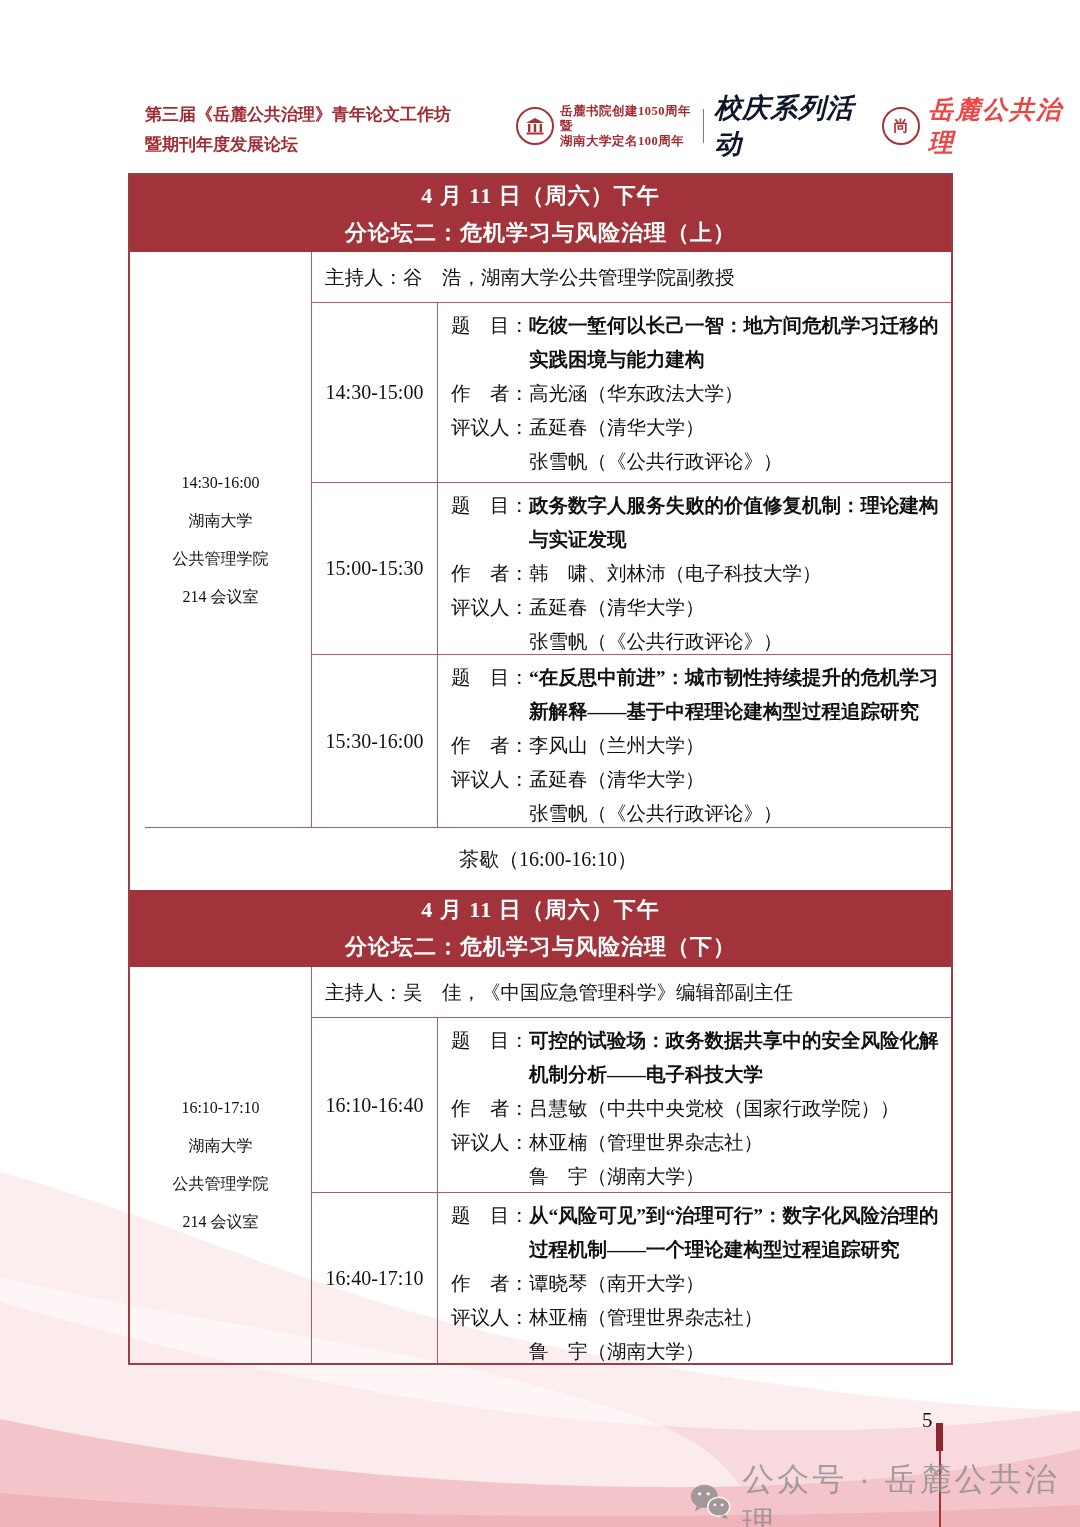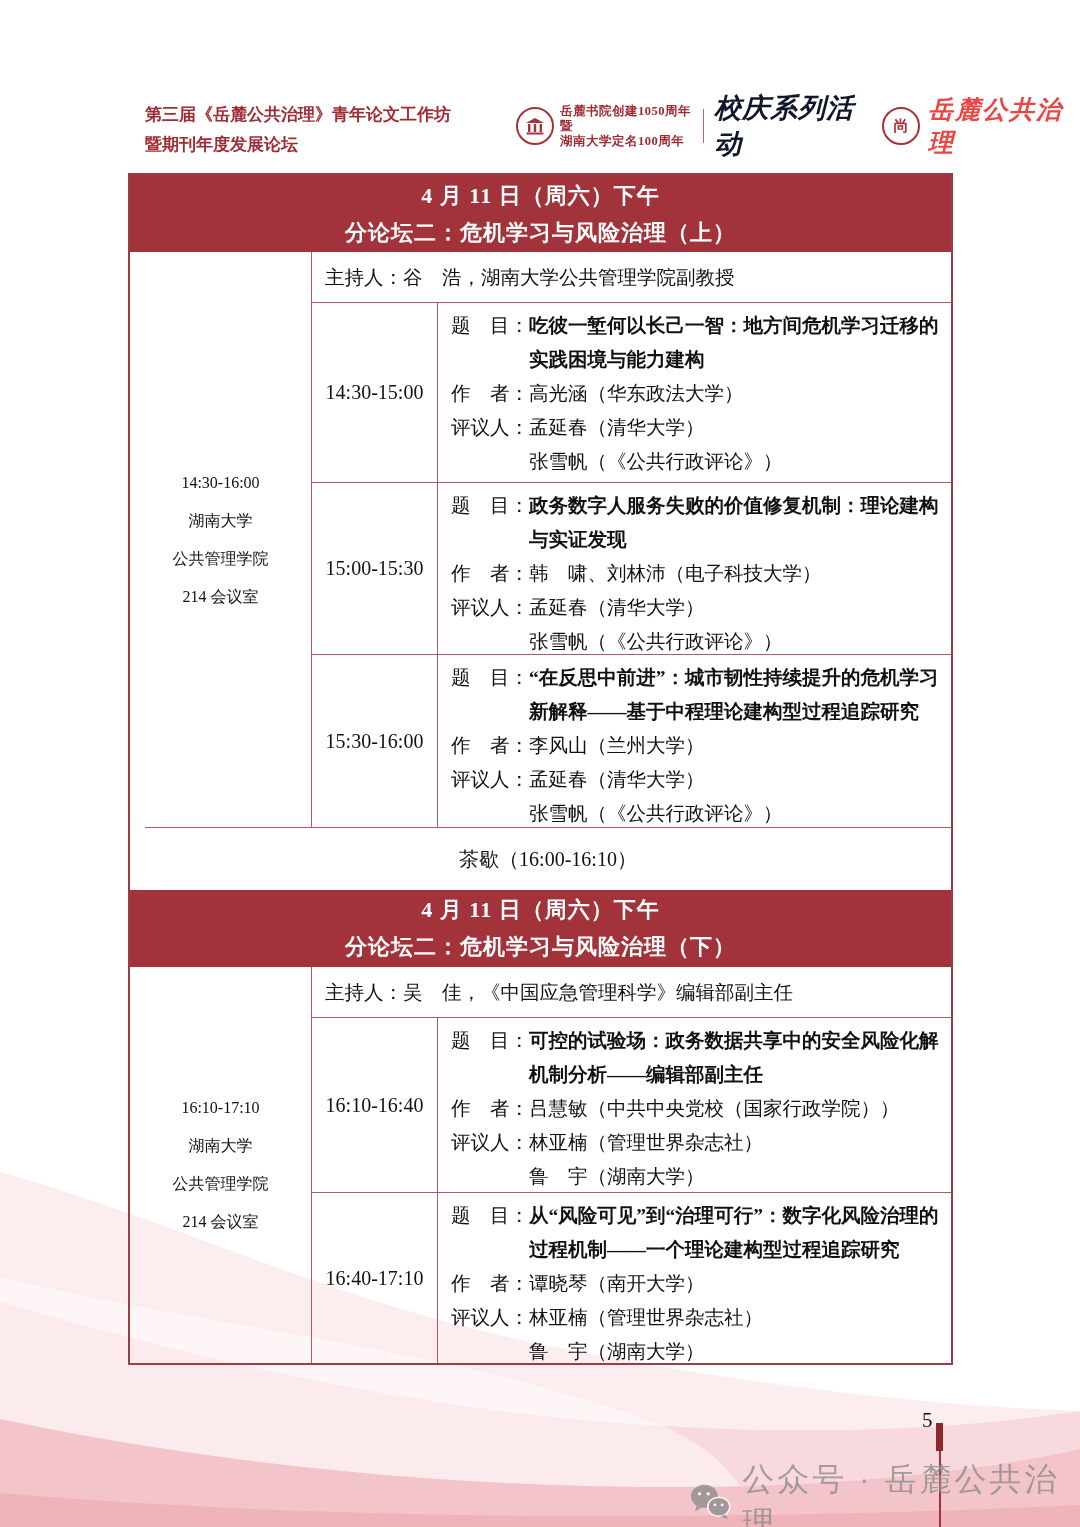--- a/index.html
+++ b/index.html
@@ -204,21 +204,21 @@
       <div class="brows">
         <div class="mrow">
           <span>主持人：吴　佳，《中国应急管理科学》编辑部副主任</span>
         </div>
 
         <div class="srow" style="height:175px">
           <div class="time">16:10-16:40</div>
           <div class="scontent">
             <div class="line">
               <span class="lbl">题　目：</span>
-              <span class="val bold">可控的试验场：政务数据共享中的安全风险化解机制分析——编辑部副主任</span>
+              <span class="val bold">可控的试验场：政务数据共享中的安全风险化解机制分析——电子科技大学</span>
             </div>
             <div class="line">
               <span class="lbl">作　者：</span>
               <span class="val">吕慧敏（中共中央党校（国家行政学院））</span>
             </div>
             <div class="line">
               <span class="lbl">评议人：</span>
               <span class="val">林亚楠（管理世界杂志社）</span>
             </div>
             <div class="line cont">

